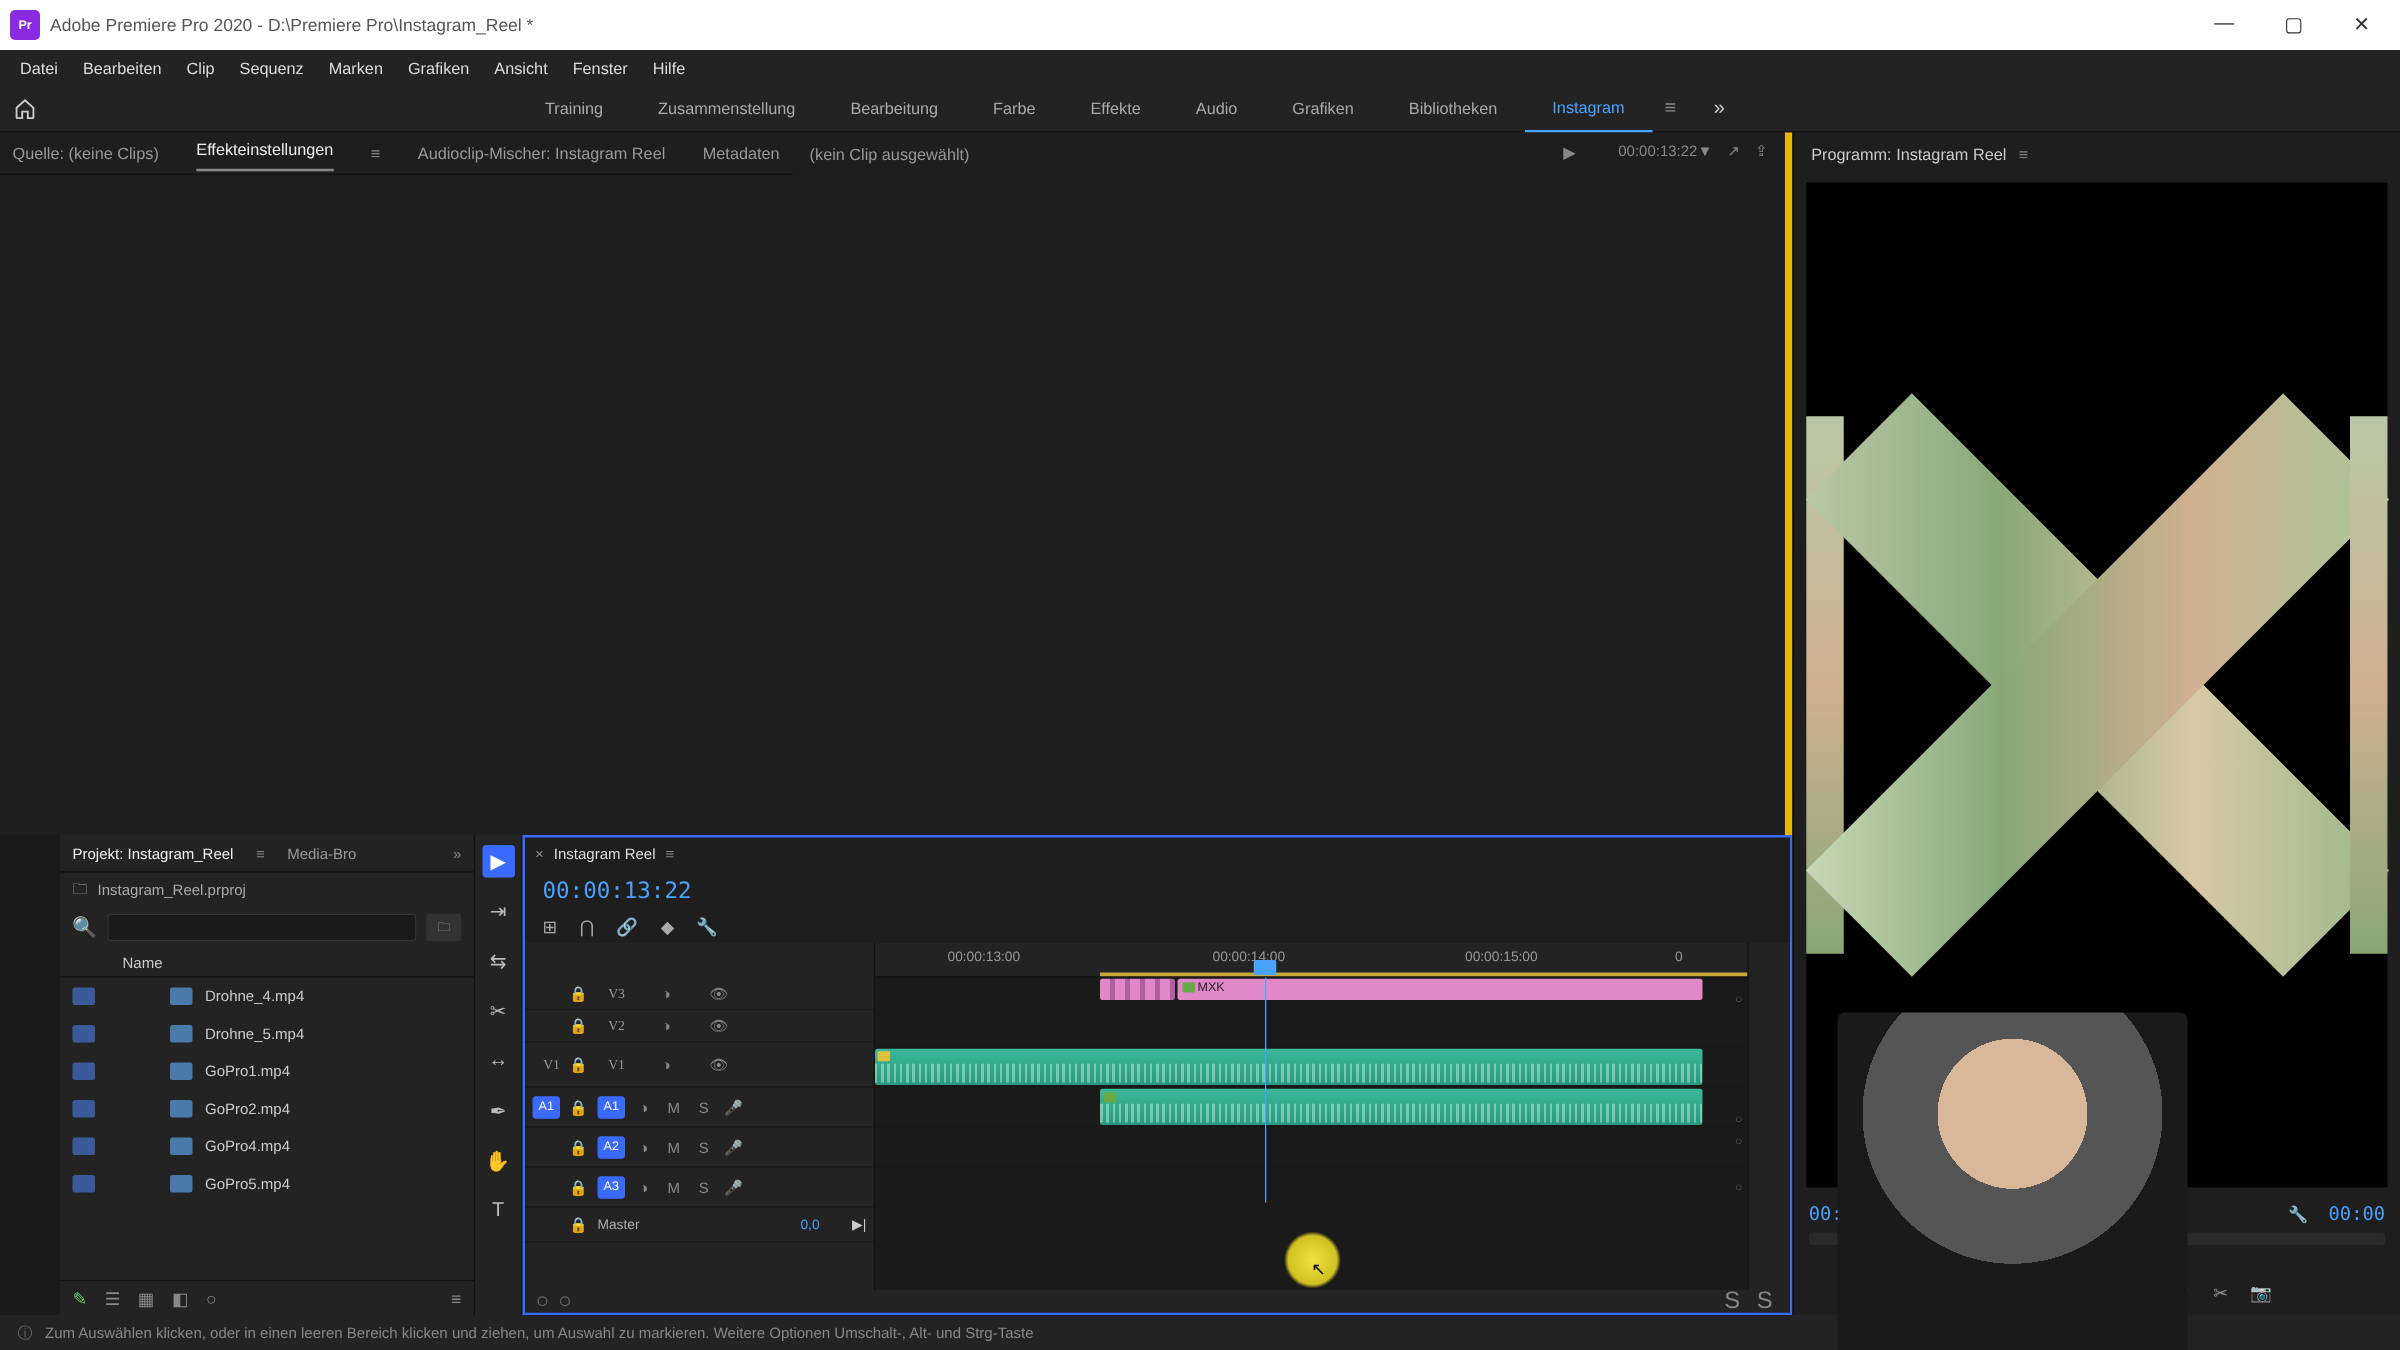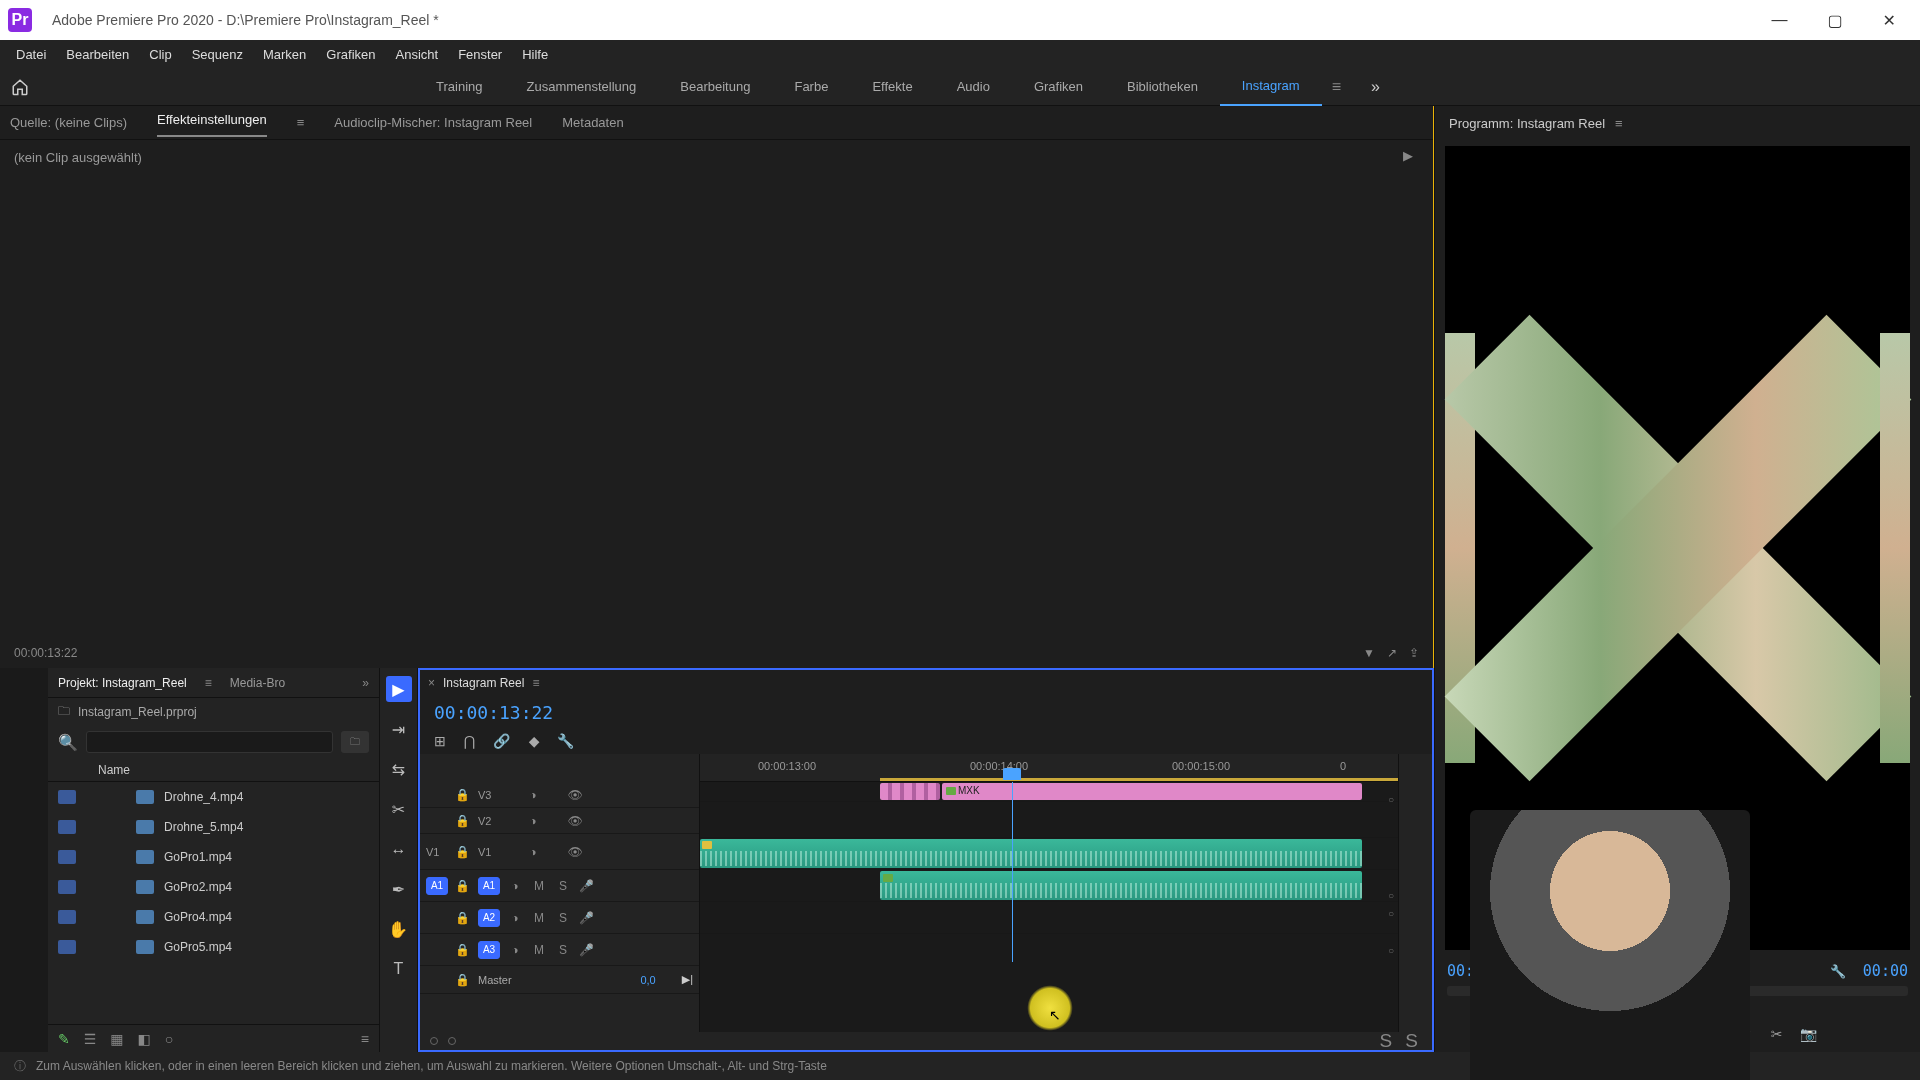--- a/index.html
+++ b/index.html
@@ -1,20 +1,20 @@
 <!DOCTYPE html>
 <html><head>
 <meta charset="utf-8">
 <style>
 * { margin: 0; padding: 0; box-sizing: border-box; font-family: 'Segoe UI', Arial, sans-serif; user-select: none; }
 body { width: 1920px; height: 1080px; background: #1a1a1a; color: #ccc; overflow: hidden; position: relative; }
 
 
 .titlebar { height: 40px; background: #fff; display: flex; align-items: center; padding: 0 8px; color: #333; }
-.titlebar .app-icon { width: 24px; height: 24px; background: #8a2be2; border-radius: 4px; display: flex; align-items: center; justify-content: center; color: #fff; font-weight: bold; font-size: 16px; margin-right: 20px; }
+.titlebar .app-icon { width: 24px; height: 24px; background: #8a2be2; border-radius: 4px; display: flex; align-items: center; justify-content: center; color: #fff; font-weight: bold; font-size: 10px; margin-right: 8px; }
 .titlebar .title { font-size: 14px; color: #555; }
 .titlebar .win-controls { margin-left: auto; display: flex; gap: 24px; padding-right: 8px; }
 .titlebar .win-controls span { font-size: 16px; color: #333; cursor: pointer; padding: 0 8px; }
 
 
 .menubar { height: 28px; background: #232323; display: flex; align-items: center; padding: 0 6px; font-size: 13px; }
 .menubar .mitem { padding: 0 10px; color: #ddd; cursor: pointer; }
 
 
 .workspacebar { height: 38px; background: #232323; display: flex; align-items: center; padding: 0 6px; border-bottom: 1px solid #111; }
@@ -22,21 +22,21 @@
 .workspacebar .spacer { flex: 0 0 380px; }
 .workspacebar .ws-item { padding: 0 22px; font-size: 13px; color: #aaa; cursor: pointer; height: 38px; display: flex; align-items: center; }
 .workspacebar .ws-item.active { color: #4aa3ff; border-bottom: 2px solid #4aa3ff; }
 .workspacebar .ws-menu { color: #888; padding: 0 10px; }
 .workspacebar .ws-overflow { color: #ccc; padding: 0 20px; font-size: 16px; }
 
 
 .main { display: grid; grid-template-columns: 1fr 486px; grid-template-rows: 562px 1fr; height: calc(1080px - 40px - 28px - 38px - 28px); }
 
 
-.panel-ul { grid-column: 1; grid-row: 1; background: #1e1e1e; border-right: 1px solid #eab308; display: flex; flex-direction: column; }
+.panel-ul { grid-column: 1; grid-row: 1; background: #1e1e1e; border-right: 6px solid #eab308; display: flex; flex-direction: row; }
 .panel-ul .tabs { height: 34px; display: flex; align-items: center; padding: 0 10px; font-size: 13px; gap: 30px; border-bottom: 1px solid #111; }
 .panel-ul .tabs .tab { color: #999; cursor: pointer; padding: 4px 0; }
 .panel-ul .tabs .tab.active { color: #eee; border-bottom: 2px solid #888; padding-bottom: 8px; }
 .panel-ul .tabs .menu-ic { color: #888; }
 .panel-ul .content { flex: 1; padding: 10px 14px; font-size: 13px; color: #999; position: relative; }
 .panel-ul .arrow { position: absolute; right: 20px; top: 8px; color: #888; }
 .panel-ul .bottombar { height: 30px; display: flex; align-items: center; justify-content: space-between; padding: 0 14px; font-size: 12px; color: #888; }
 .panel-ul .bottombar .icons { display: flex; gap: 12px; }
 
 
@@ -73,21 +73,21 @@
 .timeline .ttoolrow .tticon { color: #aaa; font-size: 14px; }
 .timeline .tbody { flex: 1; display: flex; }
 .timeline .trackheaders { width: 280px; background: #232323; border-right: 1px solid #111; }
 .timeline .trackcontent { flex: 1; position: relative; background: #1a1a1a; overflow: hidden; }
 
 .th-row { display: flex; align-items: center; height: 26px; padding: 0 6px; gap: 6px; font-size: 11px; border-bottom: 1px solid #181818; }
 .th-row.tall { height: 36px; }
 .th-row .box { width: 22px; height: 18px; background: #2a2a2a; border: 1px solid #444; border-radius: 3px; display: flex; align-items: center; justify-content: center; font-size: 10px; color: #aaa; }
 .th-row .box.active { background: #3a6aff; color: #fff; border-color: #3a6aff; }
 .th-row .icn { color: #888; font-size: 12px; width: 18px; text-align: center; }
-.th-row .lbl { color: #999; width: 22px; text-align: left; }
+.th-row .lbl { color: #999; width: 22px; text-align: right; font-family: Liberation Serif, serif; }
 .th-row.master { height: 28px; }
 .th-row.master .mval { color: #4aa3ff; margin-left: auto; margin-right: 20px; }
 .th-row.master .play { color: #ccc; }
 
 
 .ruler { height: 28px; background: #232323; border-bottom: 1px solid #111; position: relative; }
 .ruler .tick { position: absolute; top: 6px; font-size: 11px; color: #999; }
 .ruler .yellowbar { position: absolute; bottom: 0; left: 180px; right: 0; height: 3px; background: #c9a83a; }
 .ruler .playhead-handle { position: absolute; top: 14px; left: 312px; width: 18px; height: 12px; background: #4aa3ff; border-radius: 2px 2px 0 0; transform: translateX(-50%); }
 

